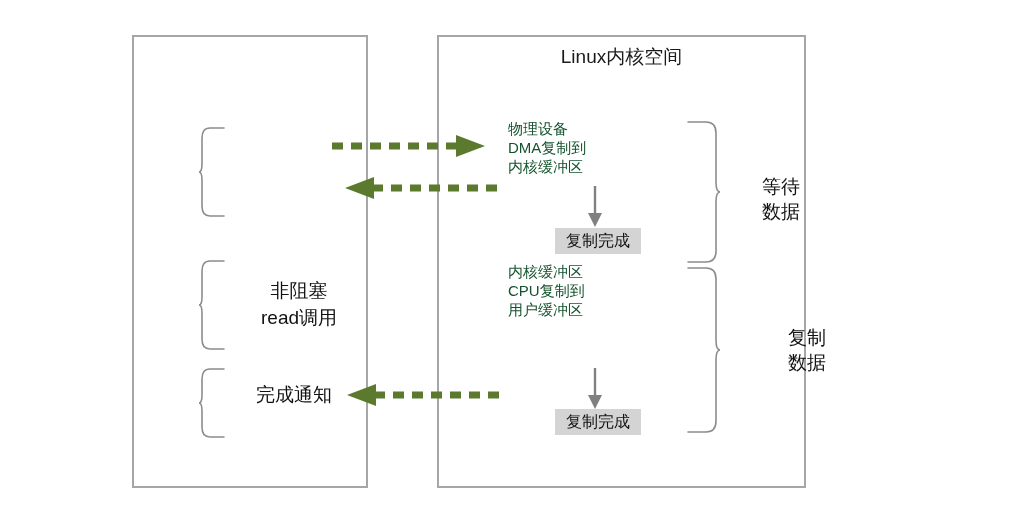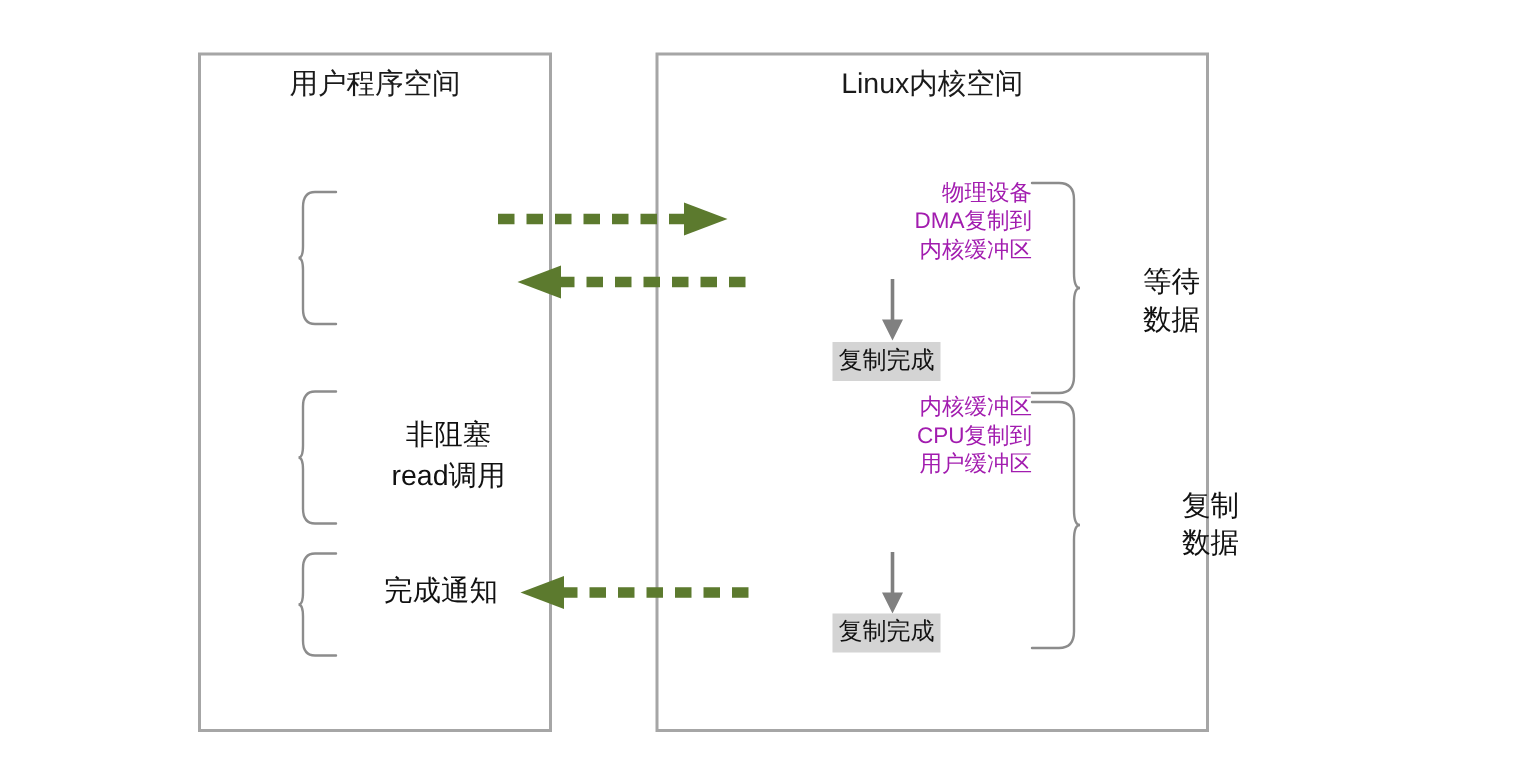--- a/index.html
+++ b/index.html
@@ -54,74 +54,73 @@
   #label-notify     { left: 214px; top: 381px; width: 160px; }
 
   
   .brace {
     position: absolute;
   }
 
   
   .kernel-text {
     position: absolute;
-    text-align: right;
+    text-align: left;
     font-size: 15px;
     line-height: 19px;
-    color: #a21caf;
+    color: #14532d;
     white-space: pre-line;
     width: 180px;
   }
   #kernel-text-1 { left: 508px; top: 119px; }
   #kernel-text-2 { left: 508px; top: 262px; }
 
   .done-box {
     position: absolute;
     background: #d4d4d4;
     color: #111111;
     font-size: 16px;
     line-height: 26px;
     text-align: center;
-    width: 72px;
+    width: 86px;
     height: 26px;
     white-space: nowrap;
   }
   #done-box-1 { left: 555px; top: 228px; }
   #done-box-2 { left: 555px; top: 409px; }
 
   .down-arrow { position: absolute; }
   #down-arrow-1 { left: 586px; top: 186px; }
   #down-arrow-2 { left: 586px; top: 368px; }
 
   
   .right-label {
     position: absolute;
     text-align: center;
     font-size: 19px;
     line-height: 25px;
     color: #111111;
     white-space: pre-line;
     width: 90px;
   }
-  #label-wait { left: 736px; top: 176px; }
+  #label-wait { left: 736px; top: 176px; font-family: Liberation Mono, monospace; }
   #label-copy { left: 736px; top: 325px; text-align: right; }
 
   
   .flow-arrow { position: absolute; }
   #flow-arrow-1 { left: 330px; top: 134px; }
   #flow-arrow-2 { left: 322px; top: 176px; }
   #flow-arrow-3 { left: 318px; top: 383px; }
 </style>
 </head>
 <body>
 
 <div id="canvas">
 
   <div class="panel" id="user-panel"></div>
-  <div class="panel-title" id="user-title" style="left:132px; width:236px;">用户程序空间</div>
 
   <div class="panel" id="kernel-panel"></div>
   <div class="panel-title" id="kernel-title" style="left:437px; width:369px;">Linux内核空间</div>
 
   <svg class="brace" style="left:198px; top:126px;" width="30" height="92">
     <path d="M26 2 L12 2 Q4 2 4 12 L4 38 Q4 46 1 46 Q4 46 4 54 L4 80 Q4 90 12 90 L26 90" fill="none" stroke="#8c8c8c" stroke-width="1.6" stroke-linecap="round"></path>
   </svg>
 
   <svg class="brace" style="left:198px; top:259px;" width="30" height="92">
     <path d="M26 2 L12 2 Q4 2 4 12 L4 38 Q4 46 1 46 Q4 46 4 54 L4 80 Q4 90 12 90 L26 90" fill="none" stroke="#8c8c8c" stroke-width="1.6" stroke-linecap="round"></path>

